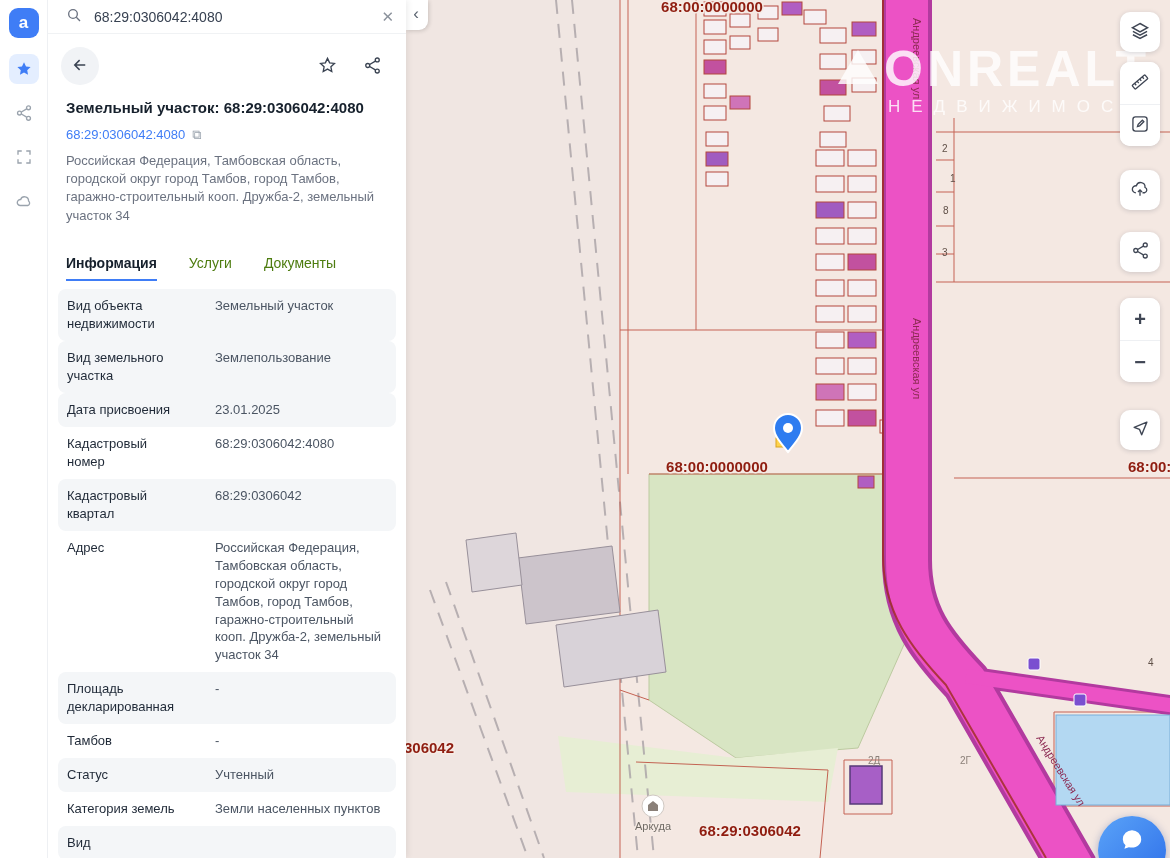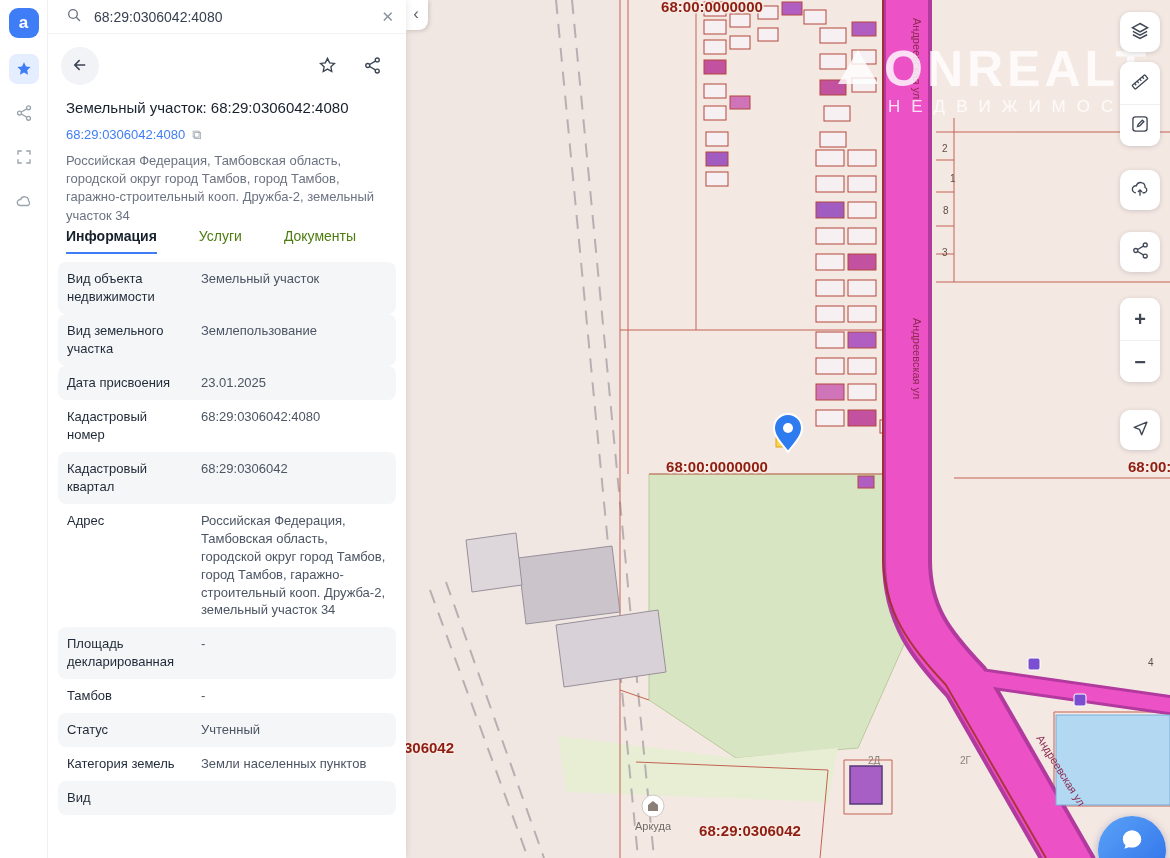--- a/index.html
+++ b/index.html
@@ -17,30 +17,30 @@
   
   .panel { width:358px; flex:none; background:#fff; display:flex; flex-direction:column; box-shadow:2px 0 6px rgba(0,0,0,.07); z-index:5; }
   .search-row { display:flex; align-items:center; gap:10px; padding:0 12px 0 18px; height:34px; border-bottom:1px solid #f0f2f4; flex:none; }
   .search-row input { border:none; outline:none; flex:1; font-size:14px; color:#374151; font-family:inherit; background:transparent; }
   .icon-btn { border:none; background:transparent; padding:0; cursor:pointer; color:#8b929c; font-size:15px; line-height:1; display:flex; align-items:center; justify-content:center; }
   .panel-body { flex:1; overflow:hidden; display:flex; flex-direction:column; }
   .head { display:flex; align-items:center; justify-content:space-between; padding:13px 24px 0 13px; flex:none; }
   .back-btn { width:38px; height:38px; border-radius:50%; background:#f1f3f6; border:none; display:flex; align-items:center; justify-content:center; color:#3a4352; cursor:pointer; }
   .head-icons { display:flex; gap:26px; color:#3a4352; }
   .head-icons .icon-btn { color:#3a4352; }
-  .page-title { font-size:15px; font-weight:normal; color:#16202c; margin:13px 18px 0; line-height:1.3; }
+  .page-title { font-size:15px; font-weight:bold; color:#16202c; margin:13px 18px 0; line-height:1.3; }
   .link-row { display:flex; align-items:center; gap:7px; margin:9px 18px 0; }
   .cad-link { color:#3f7df6; font-size:13px; text-decoration:none; }
   .copy-ic { color:#9aa3ad; font-size:13px; cursor:pointer; }
   .address { font-size:13px; color:#6b7280; line-height:1.42; margin:9px 24px 0 18px; }
-  .tabs { display:flex; gap:42px; padding:0 18px; margin-top:3px; flex:none; }
+  .tabs { display:flex; gap:32px; padding:0 18px; margin-top:30px; flex:none; }
   .tab { font-size:14px; color:#4d7c0f; padding-bottom:8px; border-bottom:2px solid transparent; cursor:pointer; }
   .tab.active { color:#16202c; font-weight:bold; border-bottom-color:#3f7df6; }
   .info-list { margin:8px 10px 0; overflow:hidden; }
-  .info-row { display:flex; gap:16px; padding:8px 10px 8px 9px; border-radius:8px; }
+  .info-row { display:flex; gap:30px; padding:8px 10px 8px 9px; border-radius:8px; }
   .info-list .info-row:nth-child(odd),
   .info-list .info-row:nth-child(2) { background:#f4f6f8; }
   .info-label { width:118px; flex:none; font-size:13px; color:#1f2937; line-height:1.38; }
   .info-value { flex:1; font-size:13px; color:#4b5563; line-height:1.38; }
 
   
   .map { flex:1; position:relative; background:#f4e8e2; overflow:hidden; }
   .map svg.canvas { position:absolute; inset:0; display:block; }
   .collapse-btn { position:absolute; left:0; top:0; width:22px; height:30px; border:none; background:#fff; border-radius:0 0 9px 0; box-shadow:1px 1px 4px rgba(0,0,0,.16); color:#5b6470; font-size:17px; cursor:pointer; display:flex; align-items:center; justify-content:center; padding:0 2px 2px 0; z-index:3; }
   .map-tools { position:absolute; top:12px; right:10px; width:40px; display:flex; flex-direction:column; z-index:3; }

